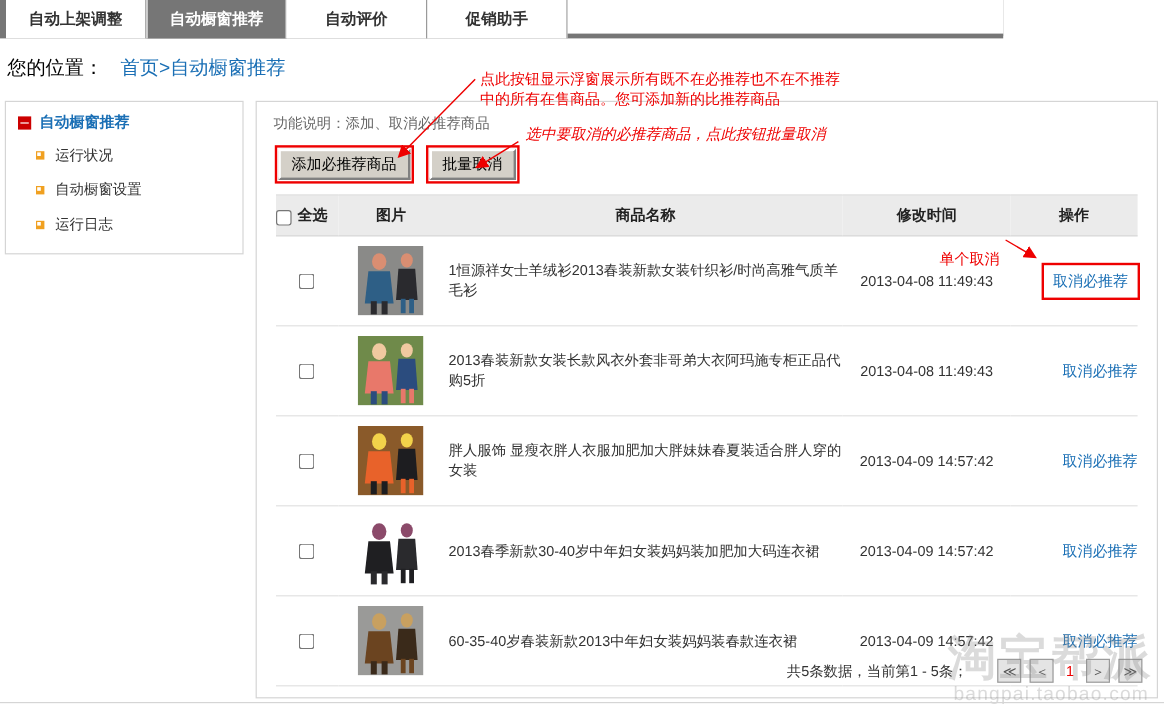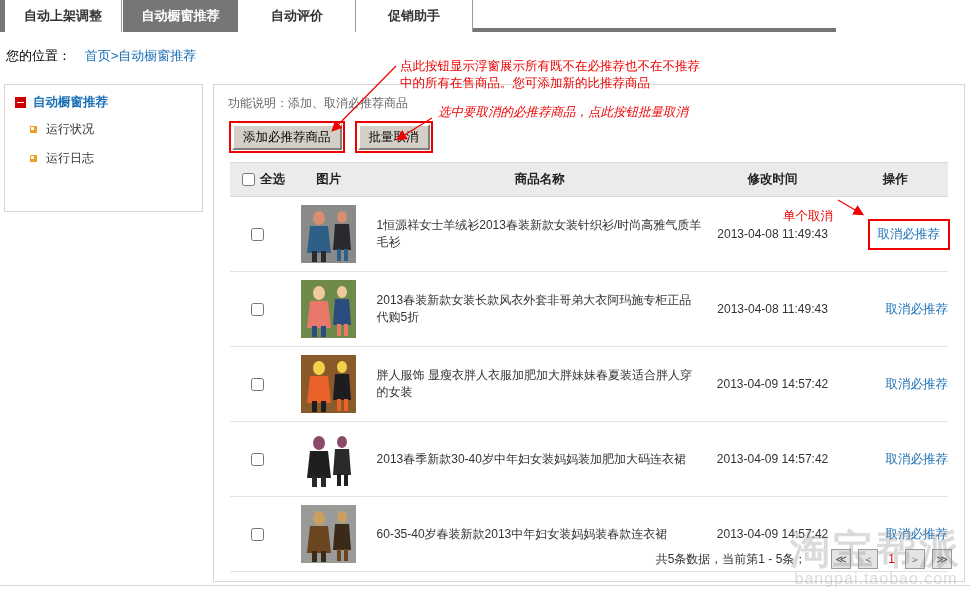--- a/index.html
+++ b/index.html
@@ -63,21 +63,21 @@
     height: 30px;
     border-bottom: 2px solid #767676;
     box-sizing: border-box;
   }
 
   
   .breadcrumb {
     position: absolute;
     left: 6px;
     top: 47px;
-    font-size: 13px;
+    font-size: 16px;
     color: #000000;
     white-space: nowrap;
   }
   .breadcrumb .label { color: #000000; }
   .breadcrumb .links {
     color: #1a6fb5;
     margin-left: 10px;
   }
   .breadcrumb .links a {
     color: #1a6fb5;
@@ -220,24 +220,23 @@
 
   input.cbx {
     width: 13px;
     height: 13px;
     margin: 0;
     vertical-align: middle;
     cursor: pointer;
   }
   .th-chk-wrap {
     display: flex;
-    align-items: center;
+    align-items: flex-end;
     justify-content: flex-start;
     gap: 5px;
-    padding-left: 12px;
   }
   .thumb {
     width: 55px;
     height: 58px;
     display: inline-block;
     position: relative;
     overflow: hidden;
     vertical-align: middle;
   }
   .cancel-link {
@@ -349,20 +348,24 @@
 </div>
 
 <div class="sidebar">
   <div class="sidebar-title">
     <span class="minus-box"></span>
     <span>自动橱窗推荐</span>
   </div>
   <div class="sidebar-item">
     <span class="bullet"></span>
     <span class="txt">运行状况</span>
+  </div>
+  <div class="sidebar-item">
+    <span class="bullet"></span>
+    <span class="txt">自动橱窗设置</span>
   </div>
   <div class="sidebar-item">
     <span class="bullet"></span>
     <span class="txt">运行日志</span>
   </div>
 </div>
 
 <div class="panel">
 
   <div class="func-desc">功能说明：添加、取消必推荐商品</div>

